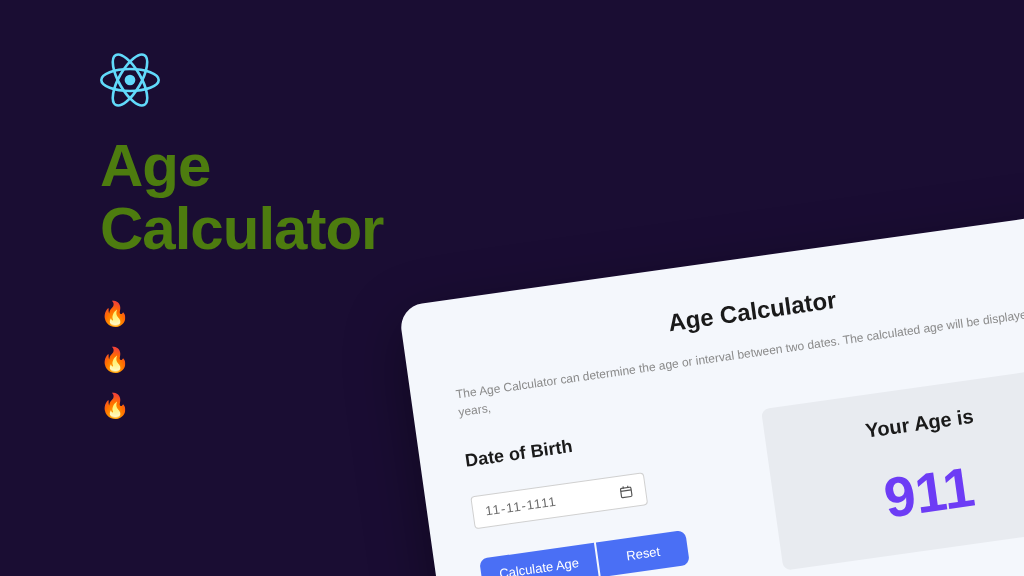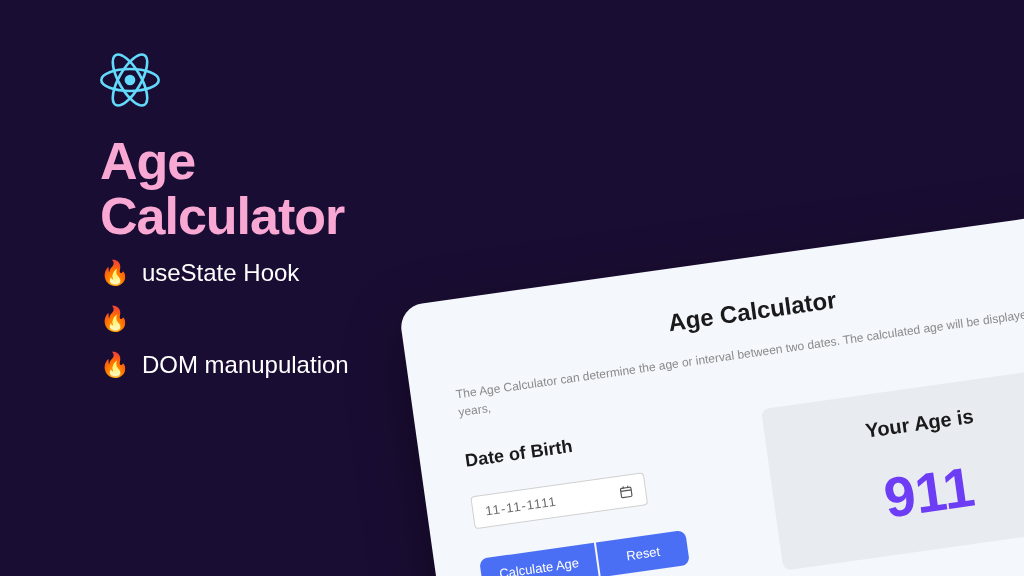--- a/index.html
+++ b/index.html
@@ -19,26 +19,26 @@
       position: absolute;
       left: 100px;
       top: 50px;
     }
     .react-logo {
       width: 60px;
       height: 60px;
       margin-bottom: 20px;
     }
     .main-title {
-      color: #f9a8d4;
-      font-size: 52px;
+      color: #4d7c0f;
+      font-size: 60px;
       font-weight: 800;
       line-height: 1.05;
       letter-spacing: -1px;
-      margin-bottom: 16px;
+      margin-bottom: 40px;
     }
     .features {
       display: flex;
       flex-direction: column;
       gap: 18px;
     }
     .feature-item {
       display: flex;
       align-items: center;
       gap: 12px;
@@ -153,28 +153,26 @@
       <ellipse rx="11" ry="4.2"></ellipse>
       <ellipse rx="11" ry="4.2" transform="rotate(60)"></ellipse>
       <ellipse rx="11" ry="4.2" transform="rotate(120)"></ellipse>
     </g>
   </svg>
   <h1 class="main-title" style="white-space: pre-line;">Age
 Calculator</h1>
   <div class="features">
     <div class="feature-item">
       <span class="fire-emoji">🔥</span>
-      <span>useState Hook</span>
     </div>
     <div class="feature-item">
       <span class="fire-emoji">🔥</span>
     </div>
     <div class="feature-item">
       <span class="fire-emoji">🔥</span>
-      <span>DOM manupulation</span>
     </div>
   </div>
 </div>
 
 <div class="app-preview">
   <h2 class="app-title">Age Calculator</h2>
   <p class="app-description">The Age Calculator can determine the age or interval between two dates. The calculated age will be displayed in years,</p>
   <div class="app-body">
     <div class="left-panel">
       <label class="date-label">Date of Birth</label>

